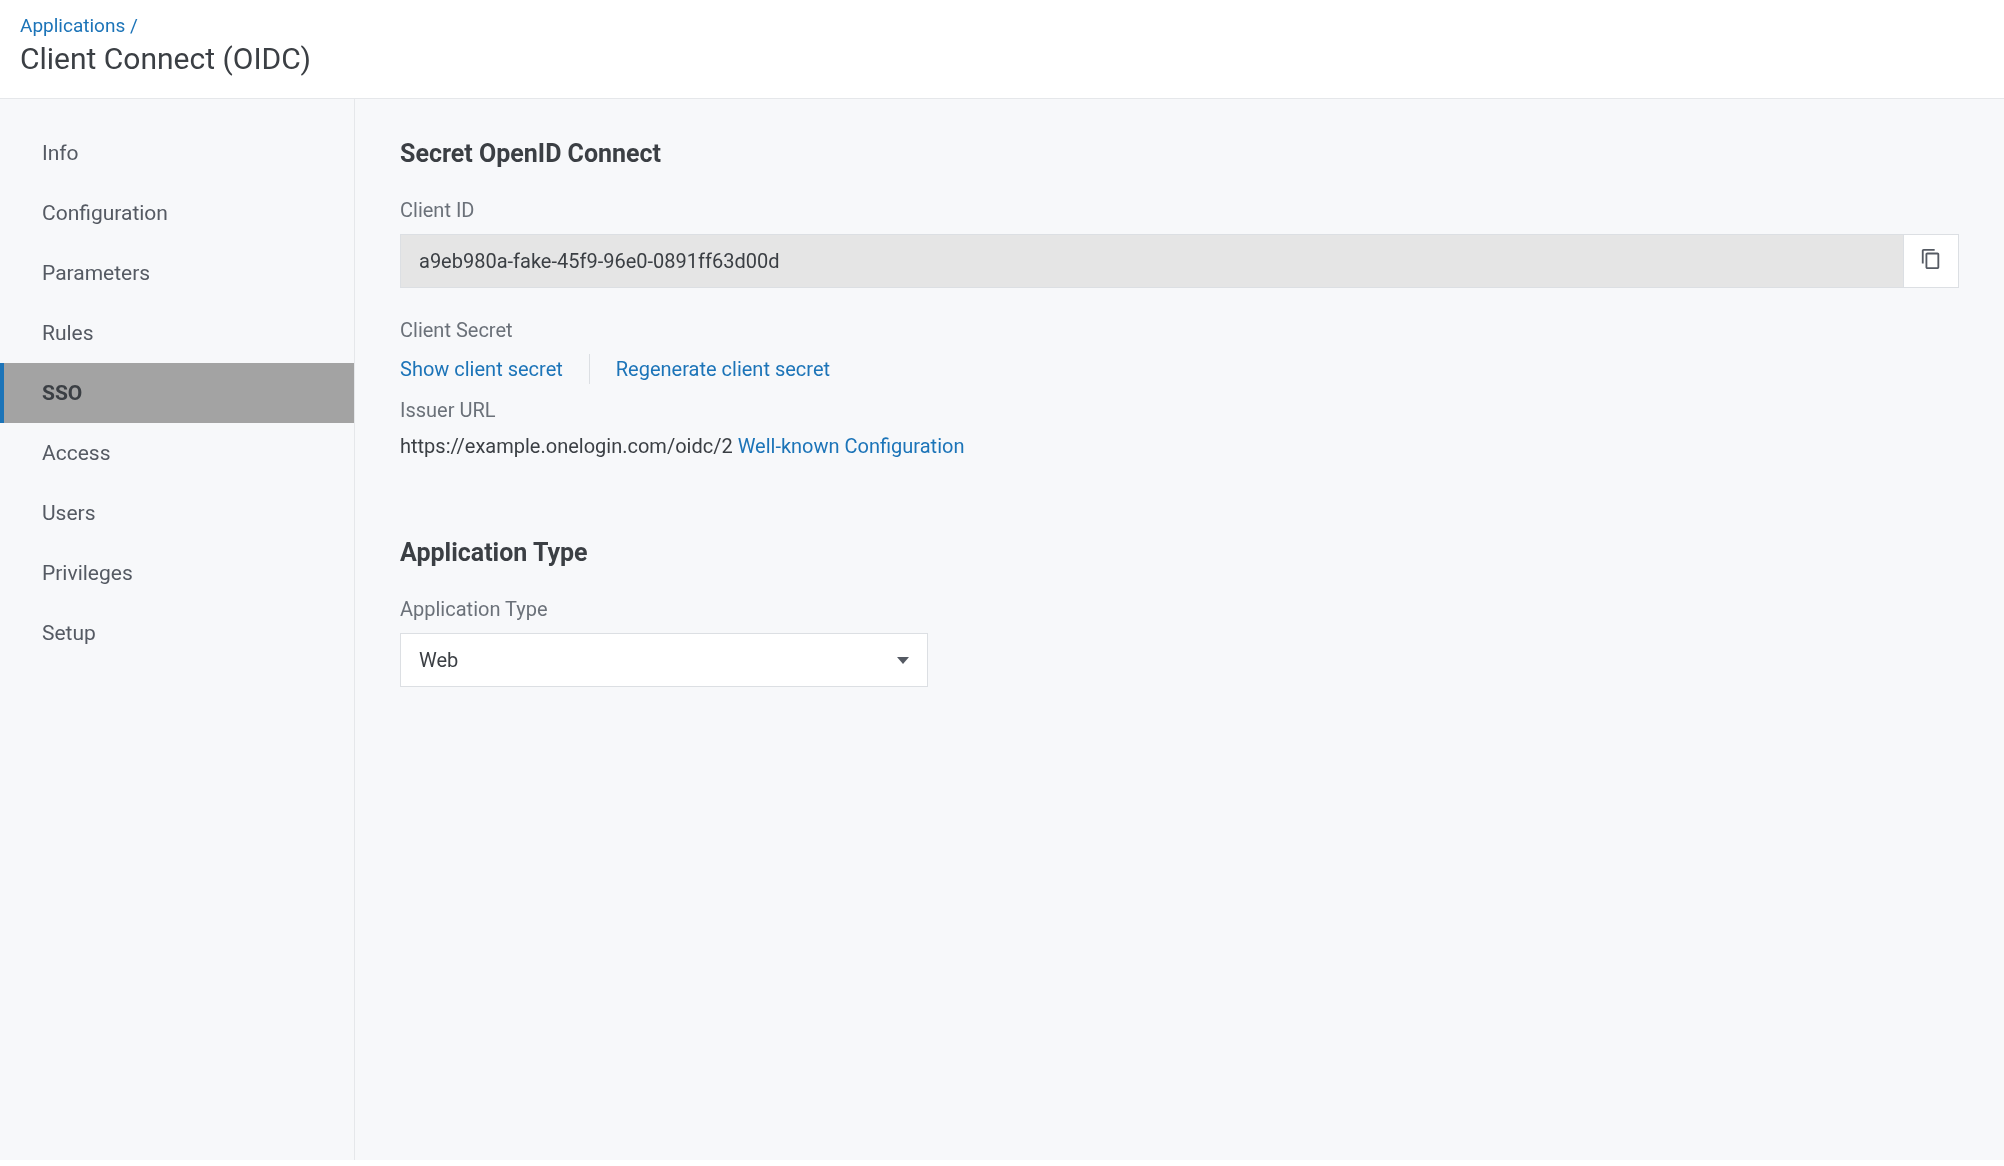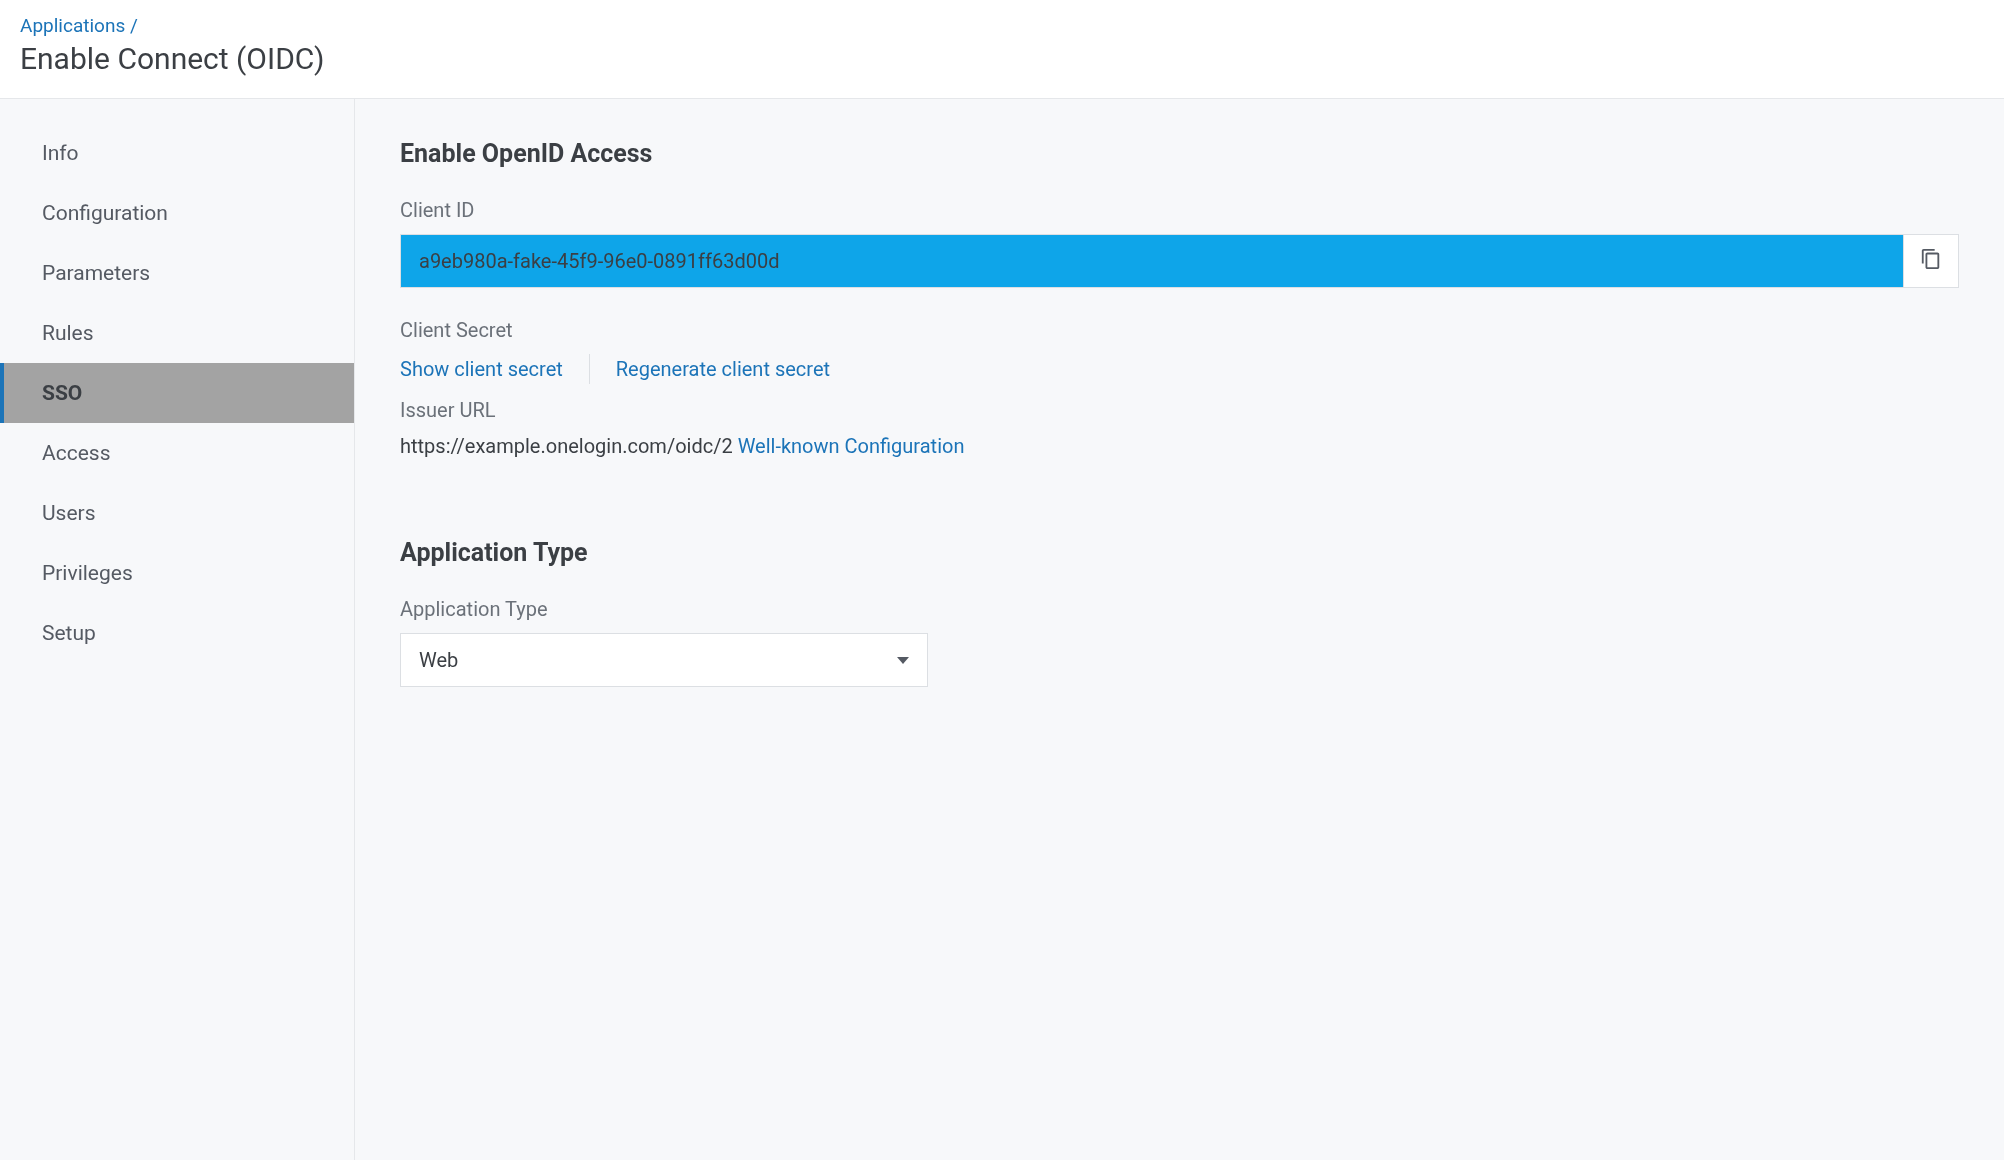--- a/index.html
+++ b/index.html
@@ -66,21 +66,21 @@
     color: #6b7179;
     margin-bottom: 12px;
   }
   .input-row {
     display: flex;
     margin-bottom: 30px;
   }
   .input-box {
     flex: 1;
     border: 1px solid #dcdfe3;
-    background: #0ea5e9;
+    background: #e5e5e5;
     padding: 14px 18px;
     font-size: 20px;
     color: #3b3f44;
     border-right: none;
   }
   .copy-btn {
     width: 56px;
     border: 1px solid #dcdfe3;
     background: #ffffff;
     display: flex;
@@ -136,39 +136,39 @@
   .issuer-group { margin-bottom: 8px; }
 </style>
 </head>
 <body>
 
 <div class="header">
   <div class="breadcrumb">
     <a href="#">Applications</a>
     <span>/</span>
   </div>
-  <h1 class="page-title">Enable Connect (OIDC)</h1>
+  <h1 class="page-title">Client Connect (OIDC)</h1>
 </div>
 
 <div class="body-wrap">
   <nav class="sidebar">
     <div class="sidebar-item">Info</div>
     <div class="sidebar-item">Configuration</div>
     <div class="sidebar-item">Parameters</div>
     <div class="sidebar-item">Rules</div>
     <div class="sidebar-item active">SSO</div>
     <div class="sidebar-item">Access</div>
     <div class="sidebar-item">Users</div>
     <div class="sidebar-item">Privileges</div>
     <div class="sidebar-item">Setup</div>
   </nav>
 
   <main class="main">
 
-    <h2 class="section-title">Enable OpenID Access</h2>
+    <h2 class="section-title">Secret OpenID Connect</h2>
 
     <div class="field-label">Client ID</div>
     <div class="input-row">
       <div class="input-box">a9eb980a-fake-45f9-96e0-0891ff63d00d</div>
       <div class="copy-btn">
         <span>
           <svg viewBox="0 0 24 24">
               <path d="M16 1H4C2.9 1 2 1.9 2 3v14h2V3h12V1zm3 4H8C6.9 5 6 5.9 6 7v14c0 1.1.9 2 2 2h11c1.1 0 2-.9 2-2V7c0-1.1-.9-2-2-2zm0 16H8V7h11v14z"></path>
             </svg>
         </span>

